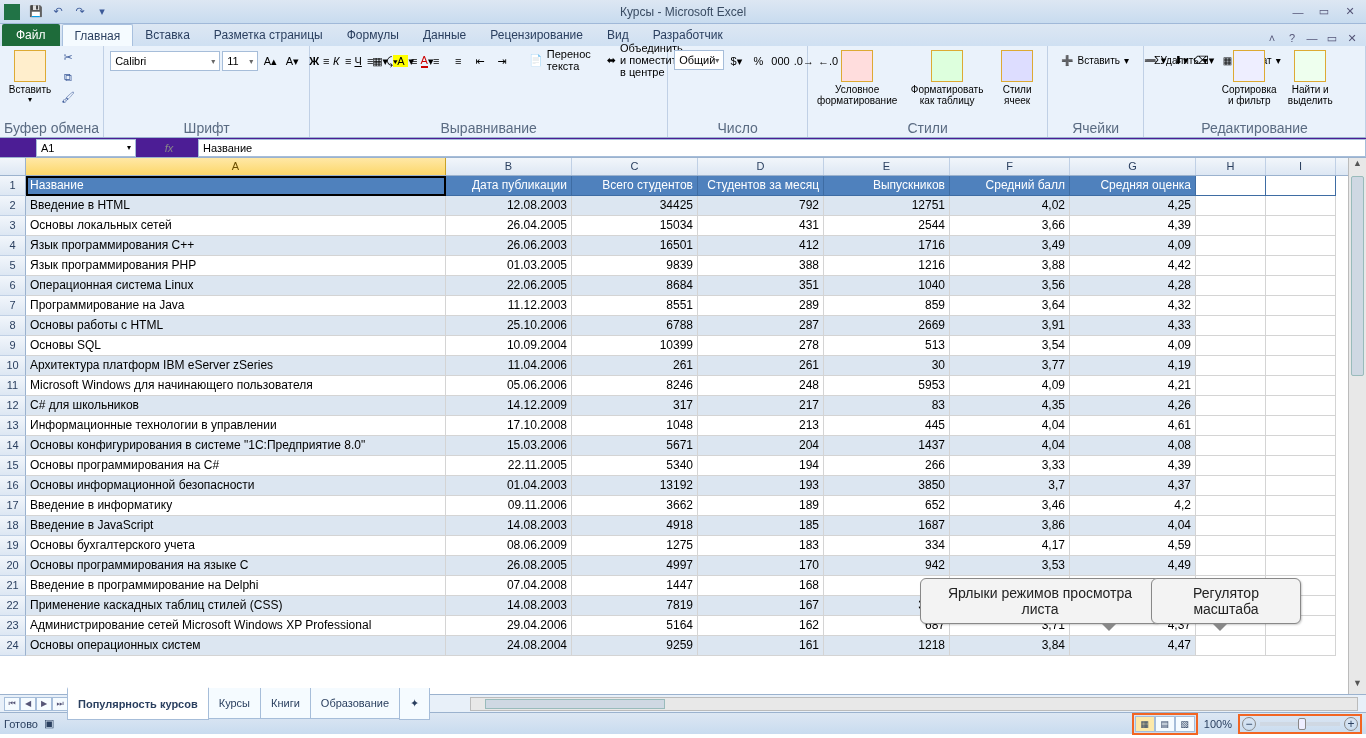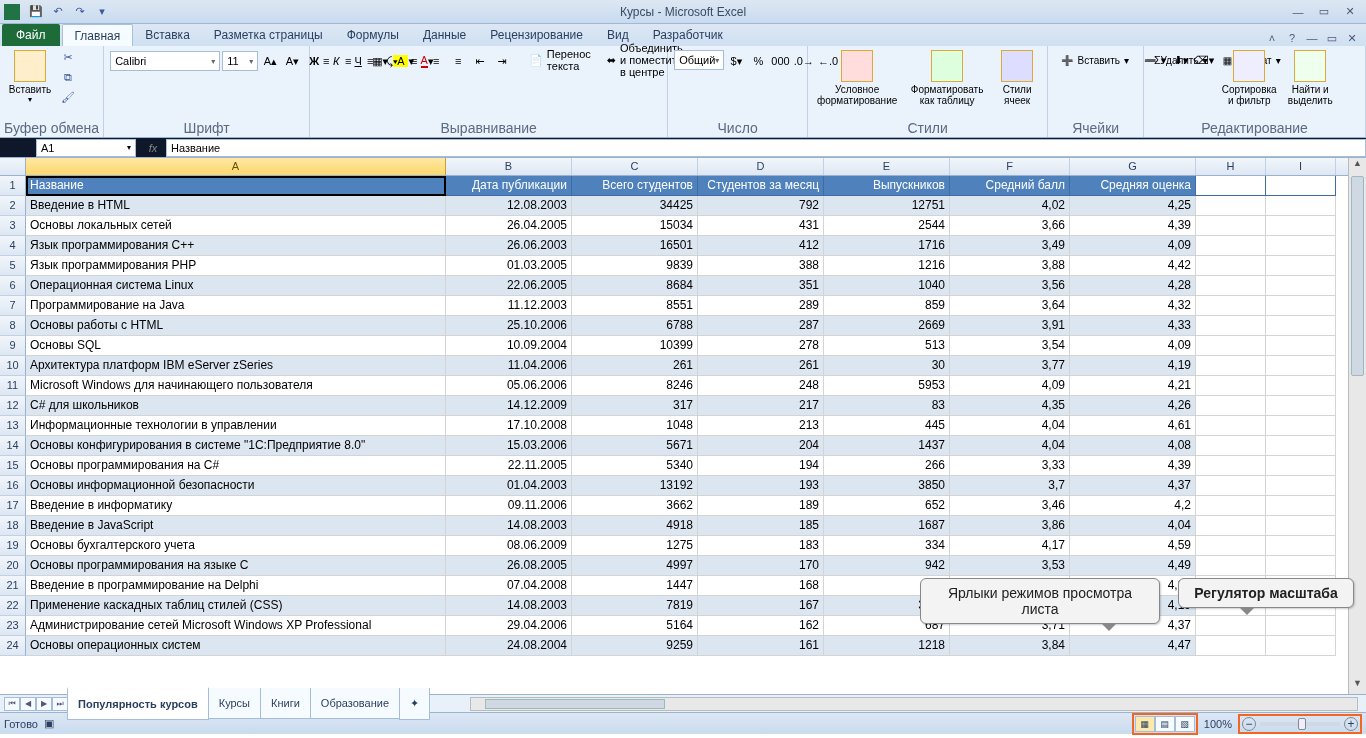--- a/index.html
+++ b/index.html
@@ -33,24 +33,24 @@
 .smallbtns { display: flex; flex-direction: column; gap: 2px; margin-left: 2px; }
 .smallbtn { width: 20px; height: 18px; display: flex; align-items: center; justify-content: center; color: #3b5998; }
 .row { display: flex; align-items: center; gap: 2px; height: 22px; }
 .col { display: flex; flex-direction: row; gap: 1px; }
 .combo { height: 20px; border: 1px solid #a6bdd9; background: #fff; display: flex; align-items: center; padding: 0 4px; font-size: 11px; }
 .combo .dd { margin-left: auto; font-size: 8px; color: #666; }
 .tbtn { min-width: 20px; height: 20px; border: 1px solid transparent; display: flex; align-items: center; justify-content: center; font-size: 11px; }
 .wide { padding: 2px 6px; height: 20px; display: flex; align-items: center; gap: 4px; font-size: 11px; border: 1px solid transparent; }
 
 
-.fbar { height: 20px; border-bottom: 1px solid #9bb2ce; display: flex; align-items: center; background: #0f172a; }
+.fbar { height: 20px; border-bottom: 1px solid #9bb2ce; display: flex; align-items: center; background: #4c1d95; }
 .namebox { width: 100px; height: 18px; border: 1px solid #a6bdd9; background: #fff; margin: 0 4px 0 36px; display: flex; align-items: center; padding: 0 4px; font-size: 11px; }
 .namebox .dd { margin-left: auto; font-size: 8px; }
-.fxbtns { display: flex; gap: 2px; margin: 0 4px; align-items: flex-end; }
+.fxbtns { display: flex; gap: 2px; margin: 0 20px; align-items: flex-end; }
 .fxbtn { width: 18px; height: 16px; color: #888; display: flex; align-items: center; justify-content: center; font-style: italic; }
 .fxinput { flex: 1; height: 18px; border: 1px solid #a6bdd9; background: #fff; padding: 0 4px; font-size: 11px; display: flex; align-items: center; }
 
 
 .gridwrap { position: relative; height: 536px; display: flex; }
 .gridmain { flex: 1; overflow: hidden; position: relative; }
 .colheaders { height: 18px; display: flex; background: linear-gradient(#f2f6fb,#dde7f3); border-bottom: 1px solid #9bb2ce; }
 .selall { width: 26px; border-right: 1px solid #9bb2ce; background: linear-gradient(#f2f6fb,#dde7f3); }
 .colh { border-right: 1px solid #c0d0e5; text-align: center; font-size: 11px; color: #2a3f5f; line-height: 17px; }
 .colh.sel { background: linear-gradient(#ffe8a6,#fcd76a); color: #6b4e00; border-right-color: #c9a227; }
@@ -86,21 +86,21 @@
 .zoomslider { display: flex; align-items: center; border: 2px solid #f26522; padding: 1px 2px; gap: 4px; }
 .zbtn { width: 14px; height: 14px; border: 1px solid #888; border-radius: 7px; text-align: center; line-height: 12px; font-size: 12px; }
 .ztrack { width: 80px; height: 4px; background: #cfd8e3; position: relative; }
 .zthumb { position: absolute; left: 38px; top: -4px; width: 8px; height: 12px; background: #eef; border: 1px solid #888; border-radius: 2px; }
 
 
 .callout { position: absolute; background: #f3f3f3; border: 1px solid #888; border-radius: 6px; padding: 6px 10px; font-size: 14px; color: #222; text-align: center; box-shadow: 1px 1px 2px rgba(0,0,0,0.2); }
 .callout::after { content: ''; position: absolute; width: 0; height: 0; }
 .co1 { left: 920px; top: 578px; width: 240px; }
 .co1::after { bottom: -16px; left: 180px; border: 8px solid transparent; border-top-color: #888; }
-.co2 { left: 1178px; top: 578px; width: 176px; font-weight: bold; }
+.co2 { left: 1151px; top: 578px; width: 150px; }
 .co2::after { bottom: -16px; left: 60px; border: 8px solid transparent; border-top-color: #888; }
 
 
 .cA { width: 420px; } .cB { width: 126px; } .cC { width: 126px; } .cD { width: 126px; }
 .cE { width: 126px; } .cF { width: 120px; } .cG { width: 126px; } .cH { width: 70px; } .cI { width: 70px; }
 </style>
 </head>
 <body>
 
 <div class="titlebar">

